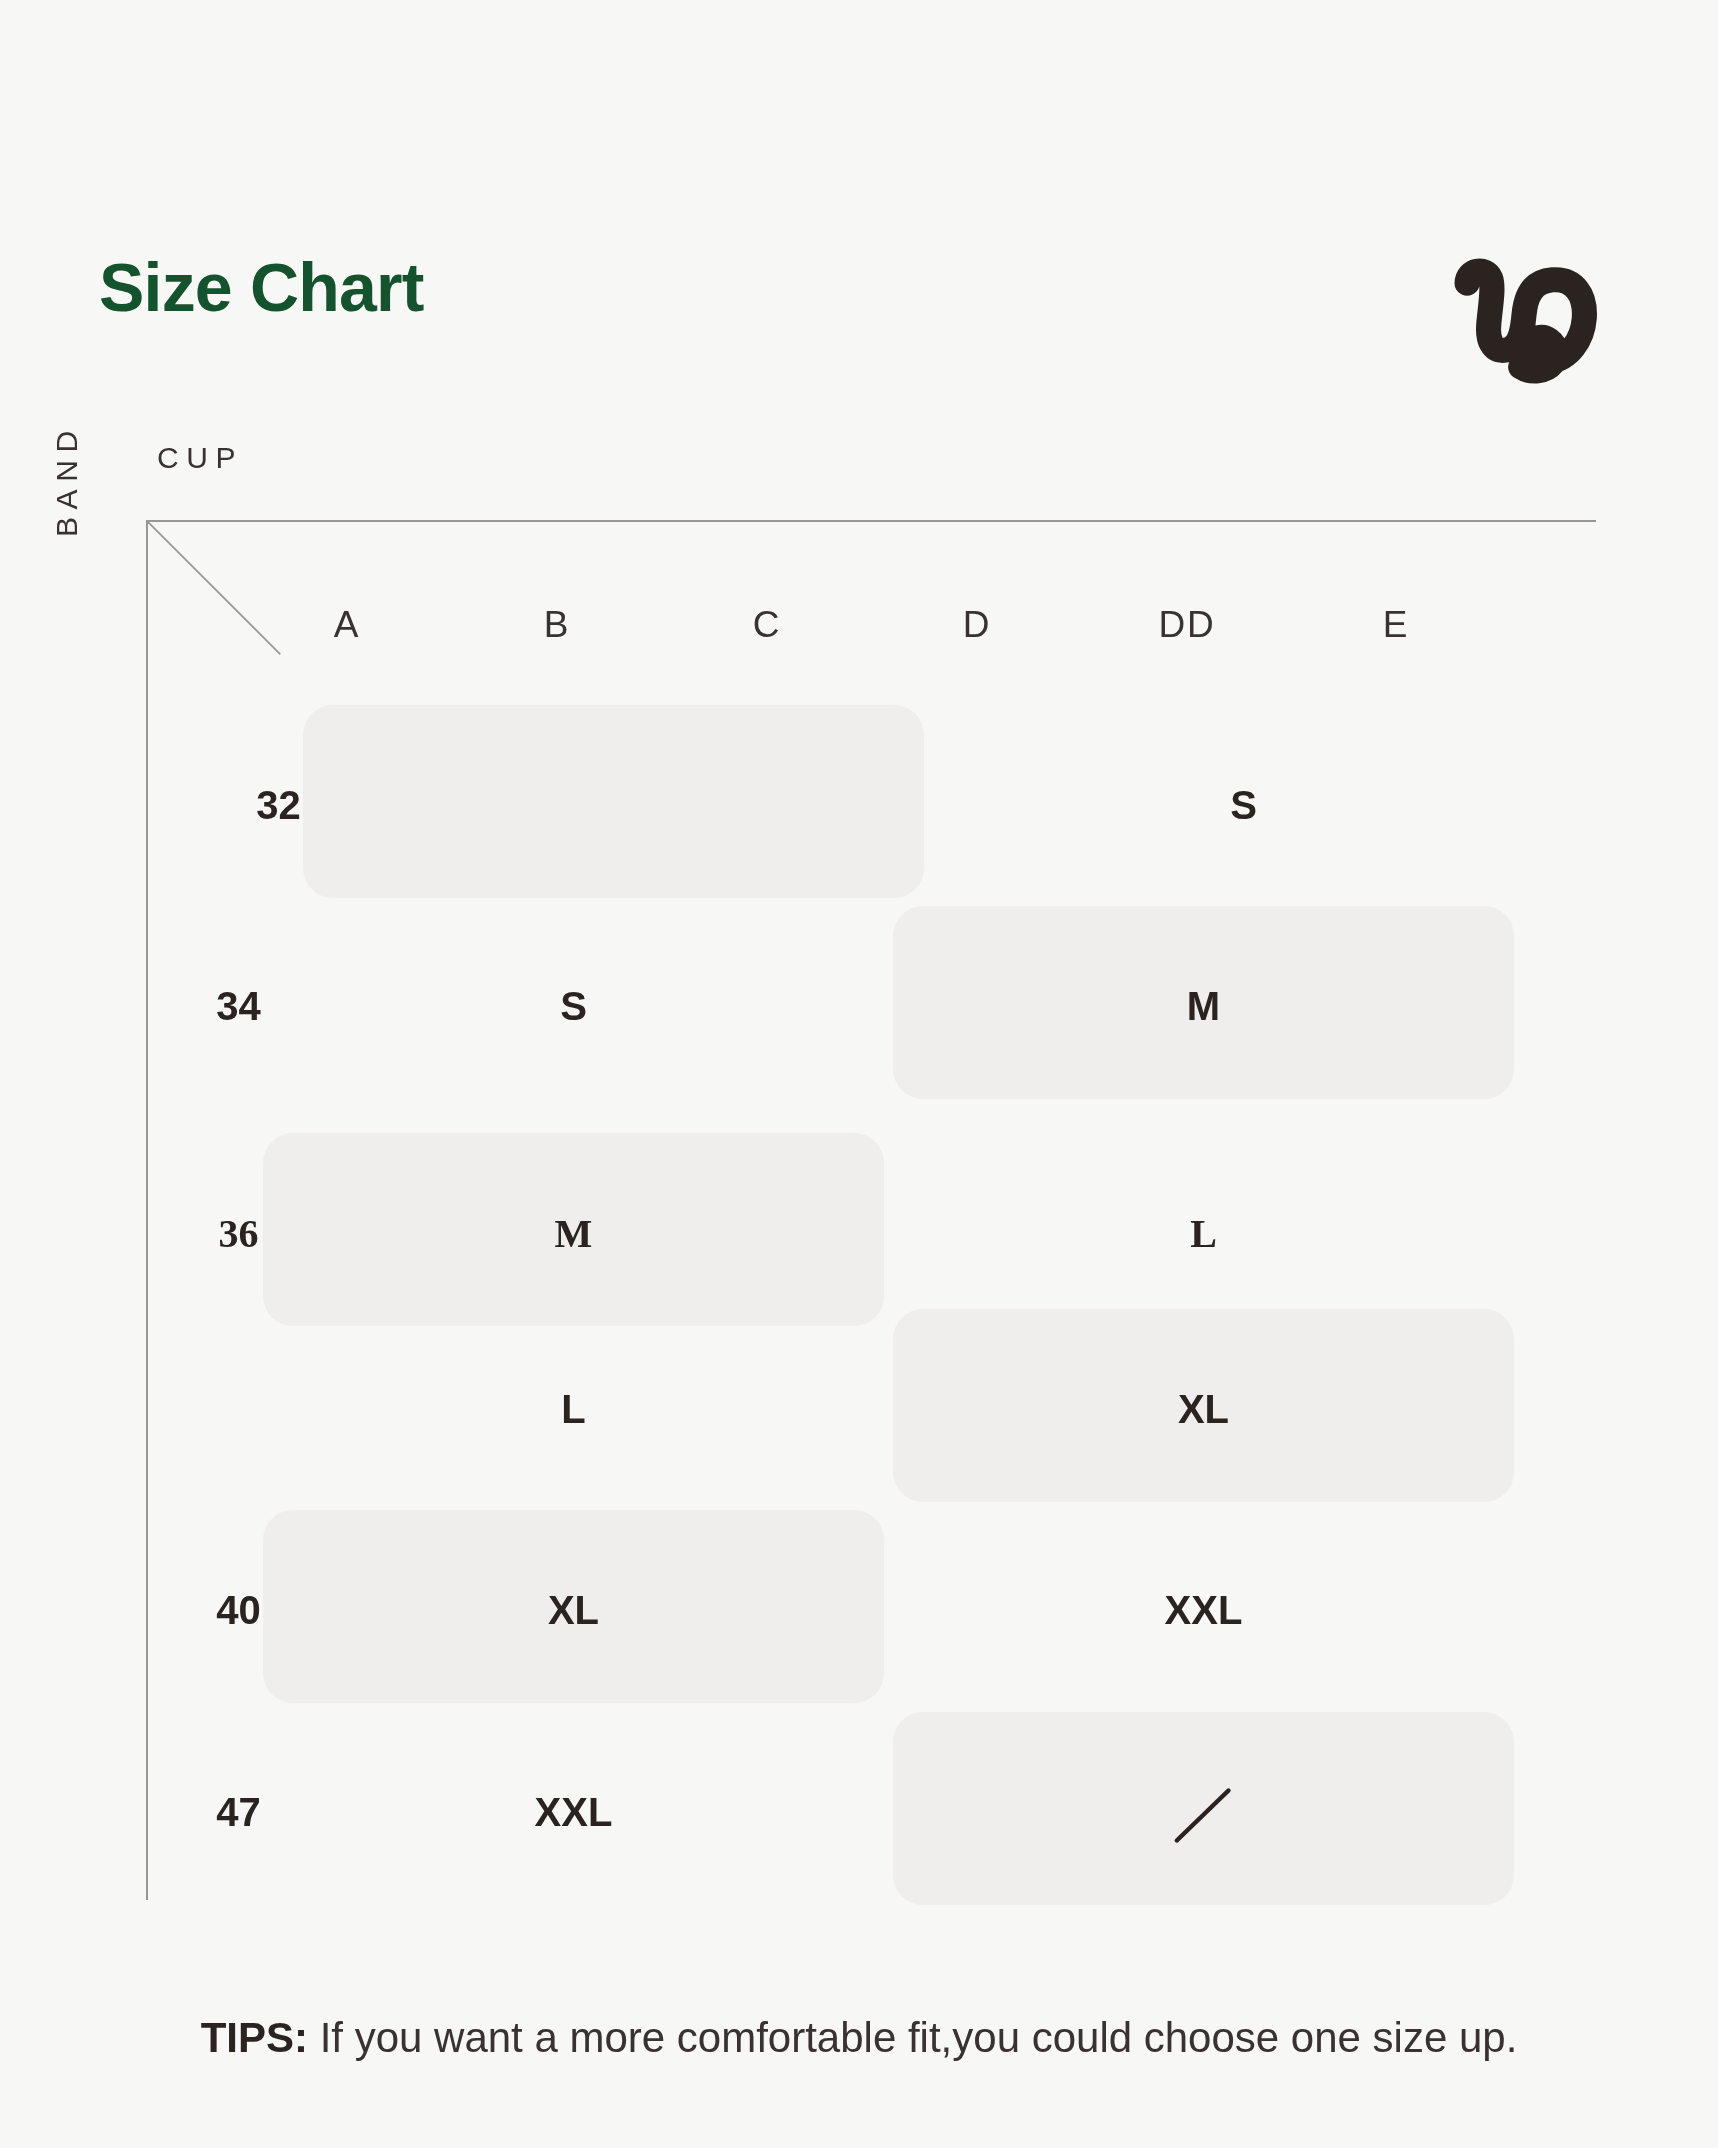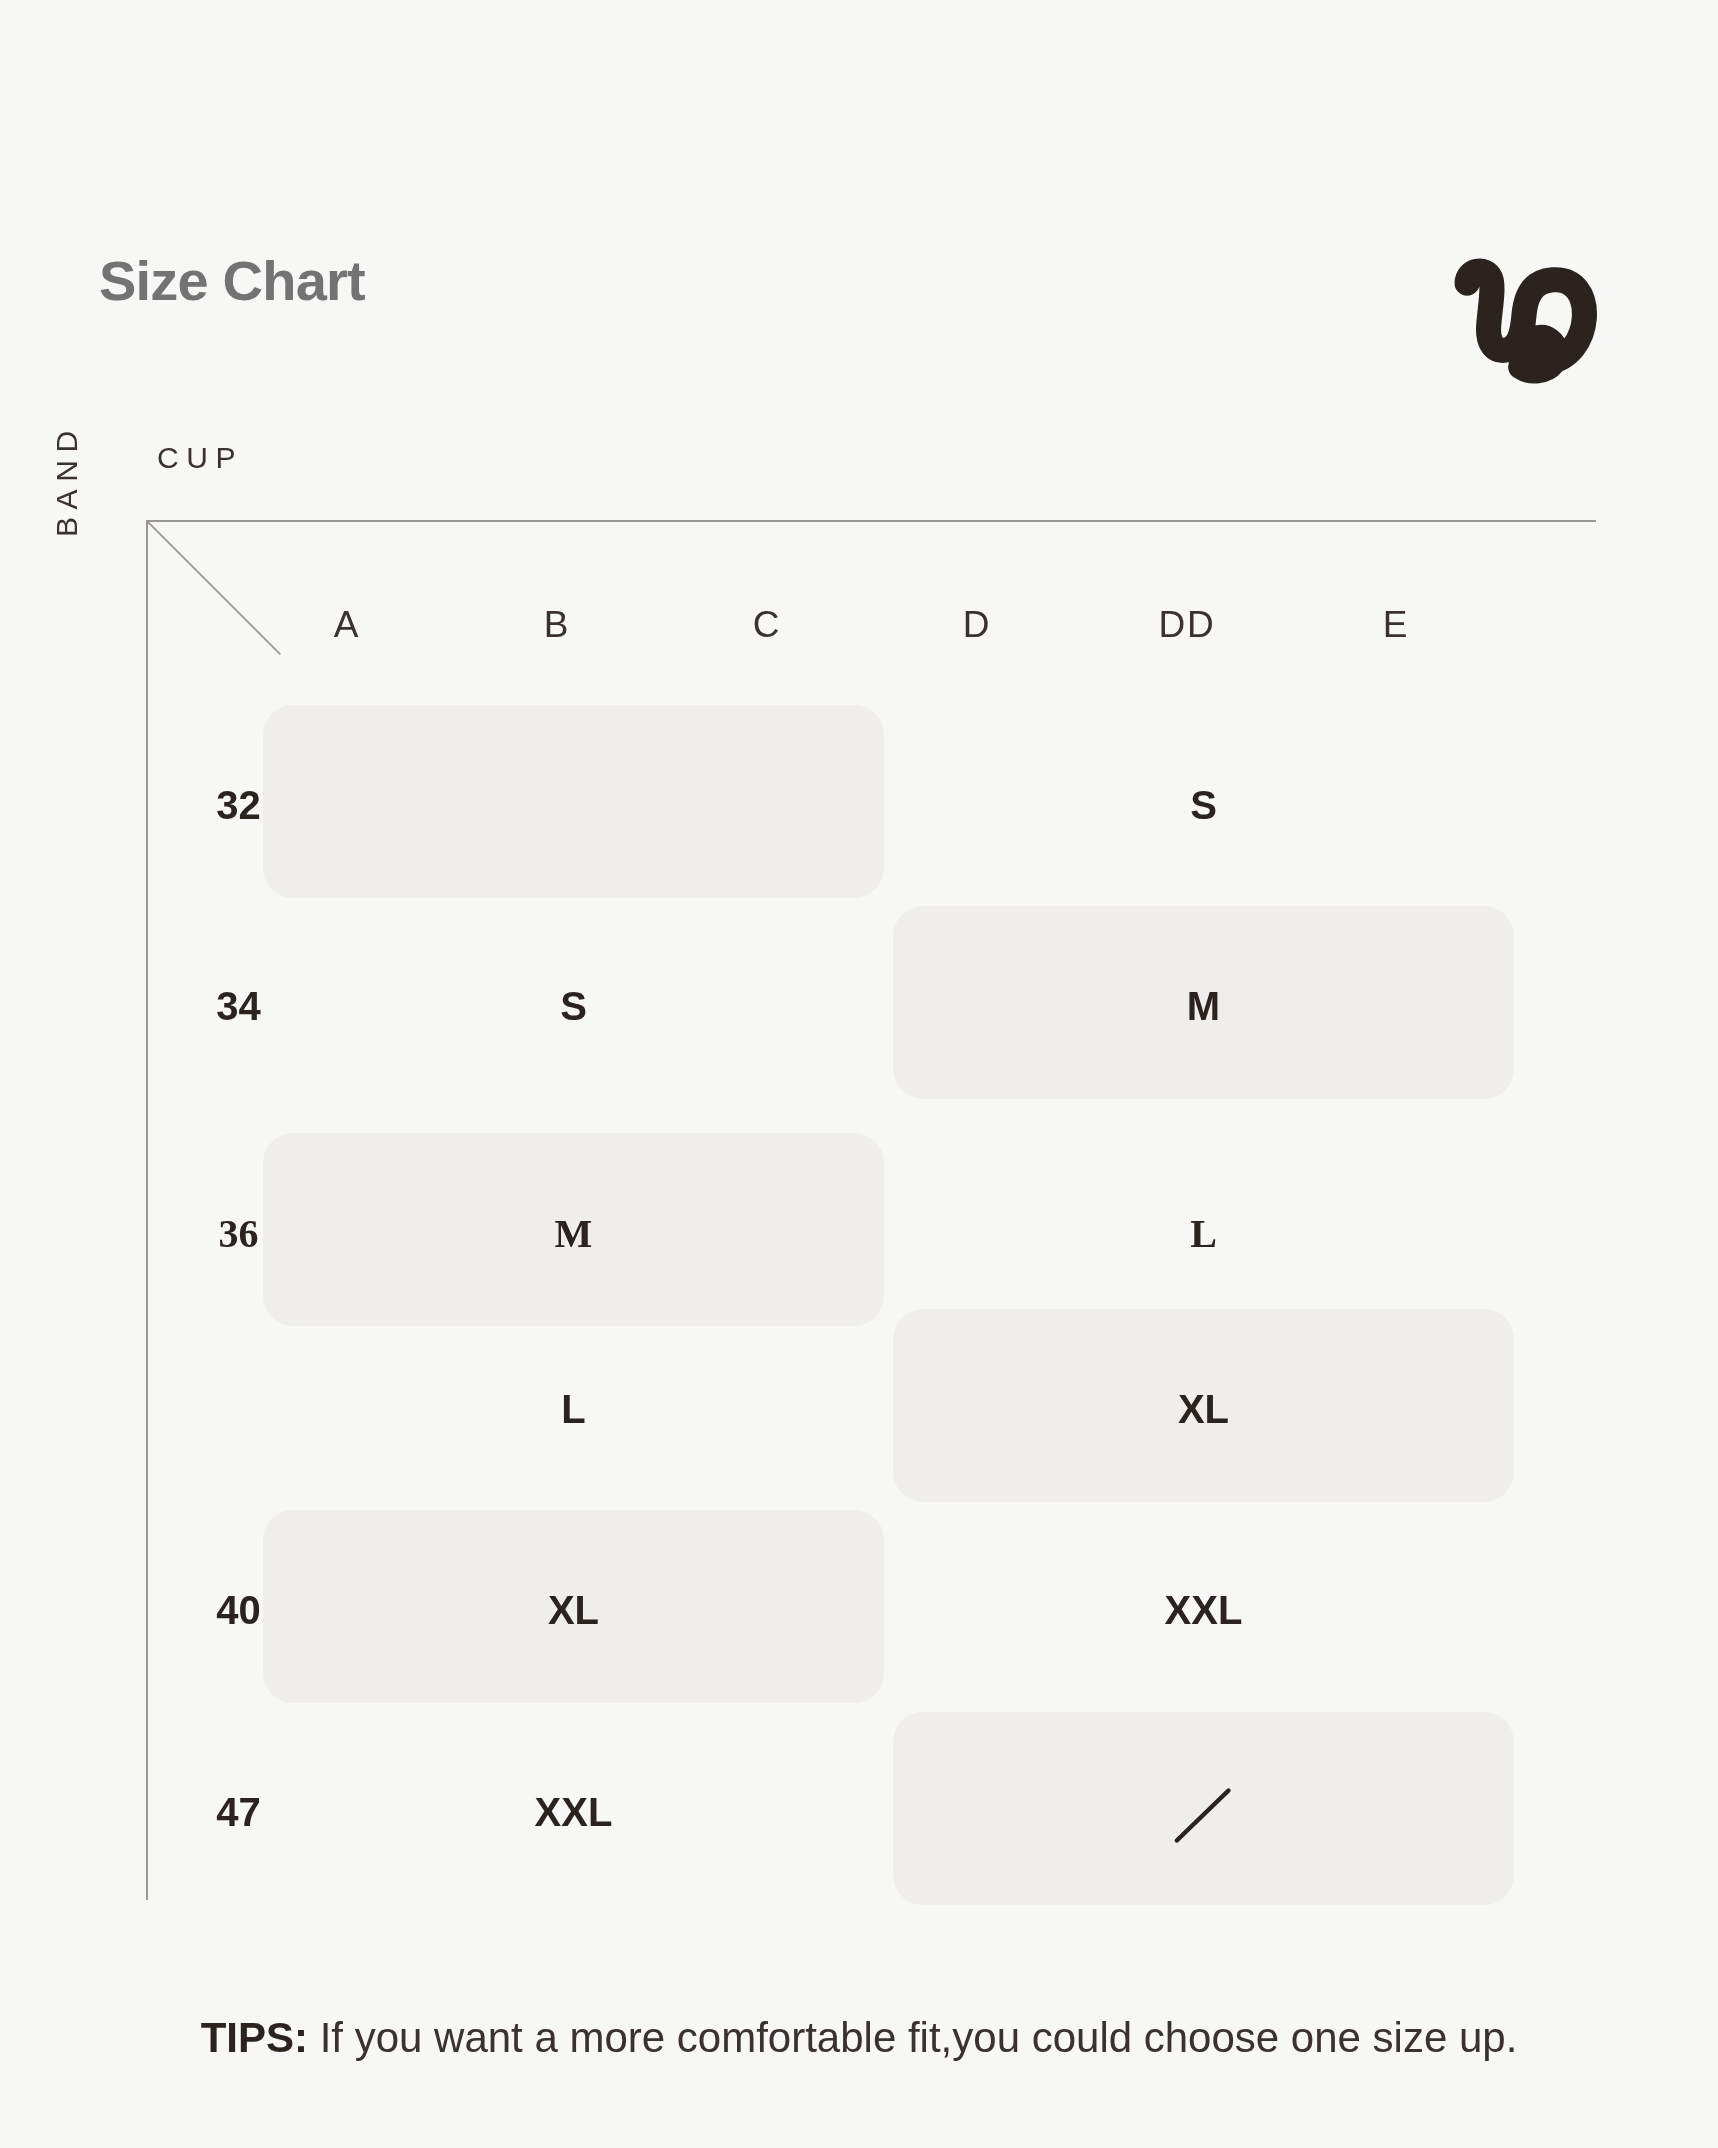--- a/index.html
+++ b/index.html
@@ -19,24 +19,24 @@
     width: 1718px;
     height: 2148px;
     box-sizing: border-box;
   }
 
   
   .title {
     position: absolute;
     left: 99px;
     top: 253px;
-    font-size: 56px;
+    font-size: 68px;
     font-weight: 700;
     letter-spacing: -0.8px;
-    color: #737373;
+    color: #14532d;
     line-height: 1;
   }
   .brand-logo {
     position: absolute;
     right: 117px;
     top: 253px;
     width: 159px;
     height: 134px;
   }
 
@@ -201,21 +201,21 @@
 
     <div class="col-headers">
       <div class="col-head" style="left:96px;">A</div>
       <div class="col-head" style="left:306px;">B</div>
       <div class="col-head" style="left:516px;">C</div>
       <div class="col-head" style="left:726px;">D</div>
       <div class="col-head" style="left:936px;">DD</div>
       <div class="col-head" style="left:1145px;">E</div>
     </div>
 
-    <div class="row" style="top:185px;">
+    <div class="row" style="top:185px;margin-left:40px;">
       <div class="band-cell">32</div>
       <div class="pill" style="left:117px; top:0; width:621px; height:193px;"></div>
       <div class="cellgroup" style="left:747px; width:621px;">S</div>
     </div>
 
     <div class="row" style="top:386px;">
       <div class="band-cell">34</div>
       <div class="pill" style="left:747px; top:0; width:621px; height:193px;"></div>
       <div class="cellgroup" style="left:117px; width:621px;">S</div>
       <div class="cellgroup" style="left:747px; width:621px;">M</div>

